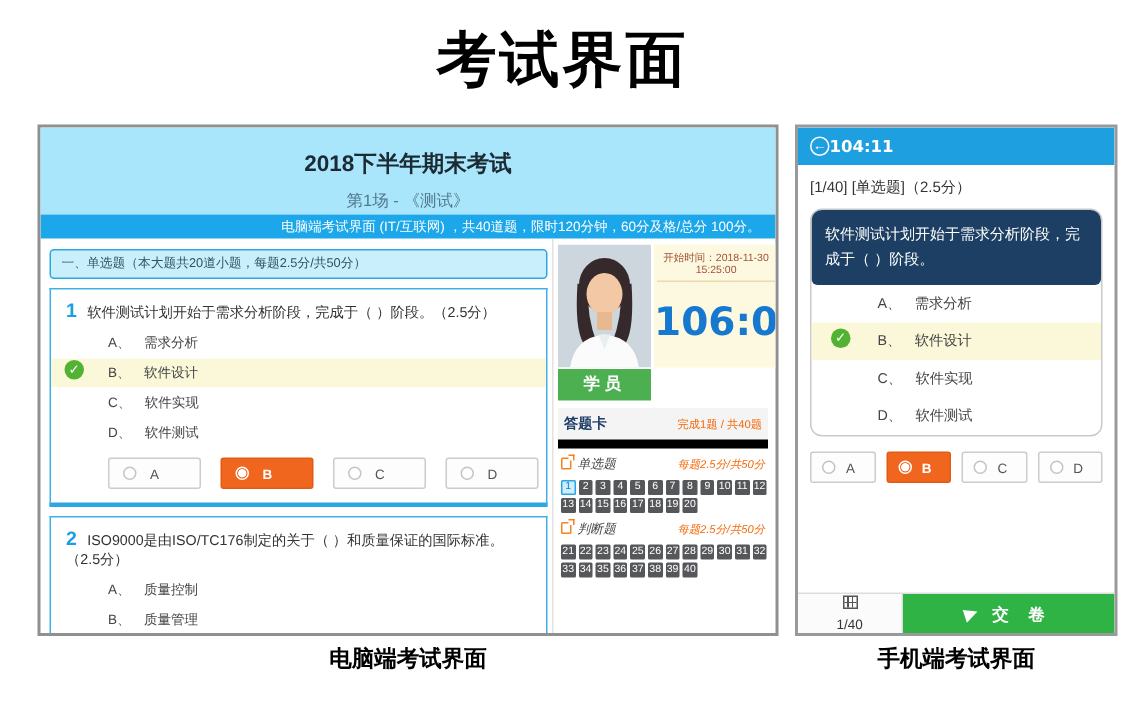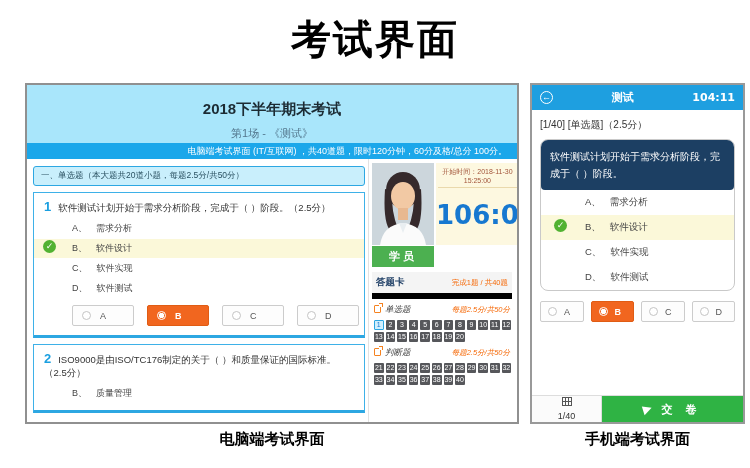--- a/index.html
+++ b/index.html
@@ -165,20 +165,23 @@
                 <span>D</span>
               </div>
           </div>
         </div>
 
         <div class="q-card">
           <div class="q-head">
             <span class="q-num">2</span><span>ISO9000是由ISO/TC176制定的关于（ ）和质量保证的国际标准。（2.5分）</span>
           </div>
           <div class="q-option">
+            <span class="opt-label">A、</span><span>质量控制</span>
+          </div>
+          <div class="q-option">
             <span class="opt-label">B、</span><span>质量管理</span>
           </div>
 
         </div>
       </div>
 
       <div class="d-sidebar">
         <div class="sb-top">
           <div class="sb-left">
             <svg class="sb-photo" viewBox="0 0 62 82" xmlns="http://www.w3.org/2000/svg">
@@ -264,21 +267,20 @@
               <div class="tile">40</div>
             </div>
         </div>
       </div>
     </div>
   </div>
 
   <div class="mobile-panel">
     <div class="m-header">
       <div class="m-back"></div>
-      <div class="m-title">测试</div>
       <div class="m-timer">104:11</div>
     </div>
     <div class="m-body">
       <div class="m-meta">[1/40] [单选题]（2.5分）</div>
       <div class="m-qcard">
         <div class="m-question">软件测试计划开始于需求分析阶段，完成于（ ）阶段。</div>
         <div class="m-option">
           <span class="opt-label">A、</span><span>需求分析</span>
         </div>
         <div class="m-option sel">

